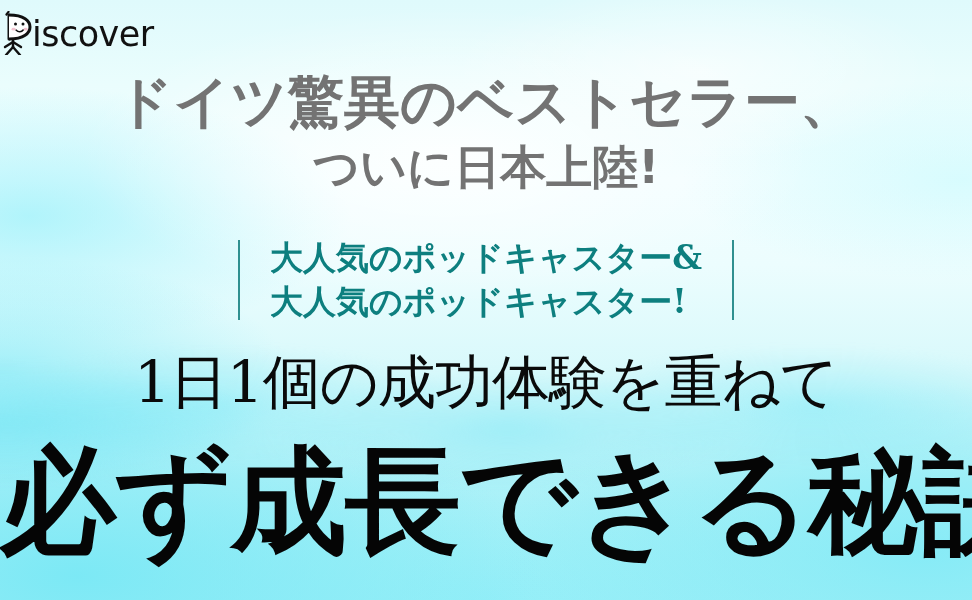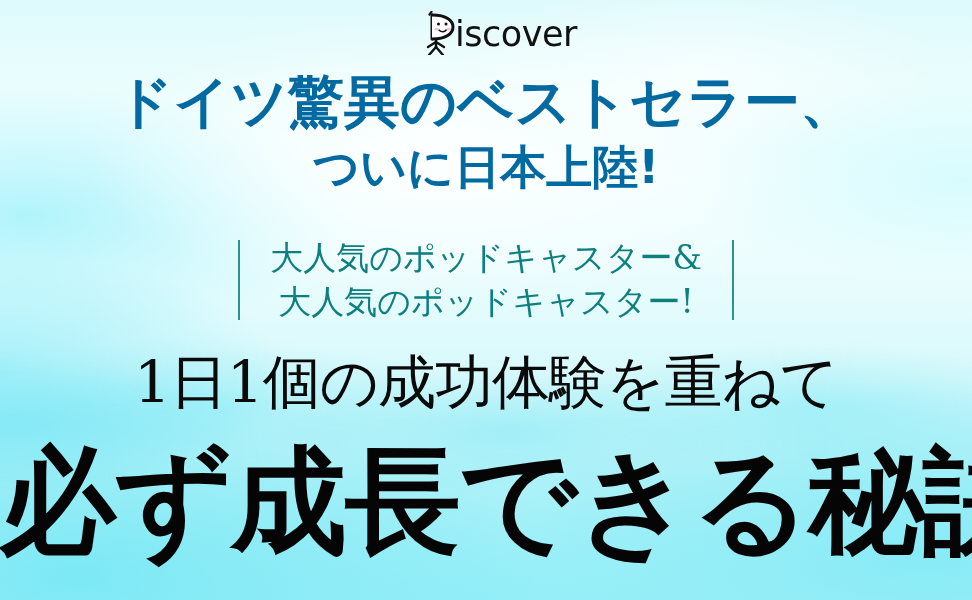--- a/index.html
+++ b/index.html
@@ -80,23 +80,21 @@
 
   
   .logo {
     position: absolute;
     top: 10px;
     left: 0;
     right: 0;
     height: 46px;
     display: flex;
     align-items: center;
-    justify-content: center;
     gap: 1px;
-    padding-left: 28px;
   }
   .logo-mark {
     position: relative;
     width: 34px;
     height: 44px;
     flex: 0 0 auto;
   }
   .logo-mark svg { display: block; }
   .logo-word {
     font-family: "DejaVu Sans", sans-serif;
@@ -110,21 +108,21 @@
     top: 1px;
   }
 
   
   .headline {
     position: absolute;
     top: 72px;
     left: 0;
     right: 0;
     text-align: center;
-    color: #0369a1;
+    color: #737373;
     font-family: "DejaVu Sans", sans-serif;
   }
   .headline-line1 {
     font-size: 56px;
     font-weight: 700;
     line-height: 1.08;
     letter-spacing: 0px;
     white-space: nowrap;
   }
   .headline-line2 {
@@ -151,22 +149,23 @@
     height: 80px;
     background: #0f7d7d;
     opacity: .85;
     flex: 0 0 auto;
   }
   .subtitle-text {
     font-family: "DejaVu Serif", serif;
     color: #0d7f7f;
     font-size: 33px;
     line-height: 1.34;
-    text-align: center;
-    white-space: nowrap;
+    text-align: left;
+    white-space: nowrap;
+    font-weight: bold;
   }
 
   
   .mainline-1 {
     position: absolute;
     top: 352px;
     left: 0;
     right: 0;
     text-align: center;
     font-family: "DejaVu Serif", serif;

